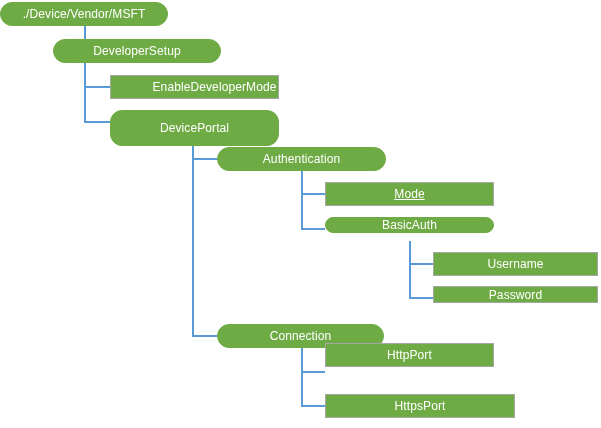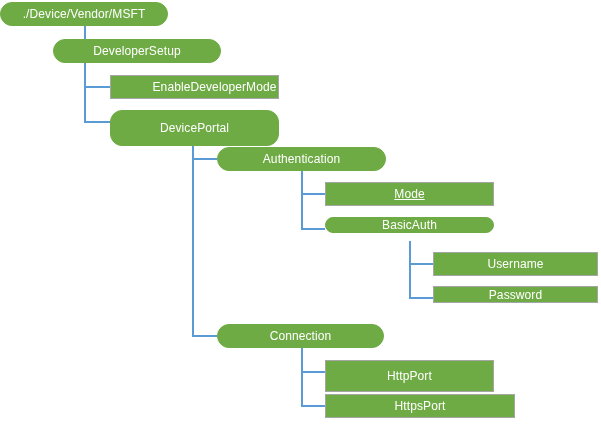--- a/index.html
+++ b/index.html
@@ -94,20 +94,20 @@
       </div>
       <div class="node leaf" style="left: 433px; top: 252px; width: 165px; height: 24px;">
         <span class="node-label">Username</span>
       </div>
       <div class="node leaf" style="left: 433px; top: 286px; width: 165px; height: 17px;">
         <span class="node-label">Password</span>
       </div>
       <div class="node branch" style="left: 217px; top: 324px; width: 167px; height: 24px;">
         <span class="node-label">Connection</span>
       </div>
-      <div class="node leaf" style="left: 325px; top: 360px; width: 169px; height: 32px;">
+      <div class="node leaf" style="left: 325px; top: 343px; width: 169px; height: 24px;">
         <span class="node-label">HttpPort</span>
       </div>
       <div class="node leaf" style="left: 325px; top: 394px; width: 190px; height: 24px;">
         <span class="node-label">HttpsPort</span>
       </div>
     </div>
 </div>
 
 </body></html>

